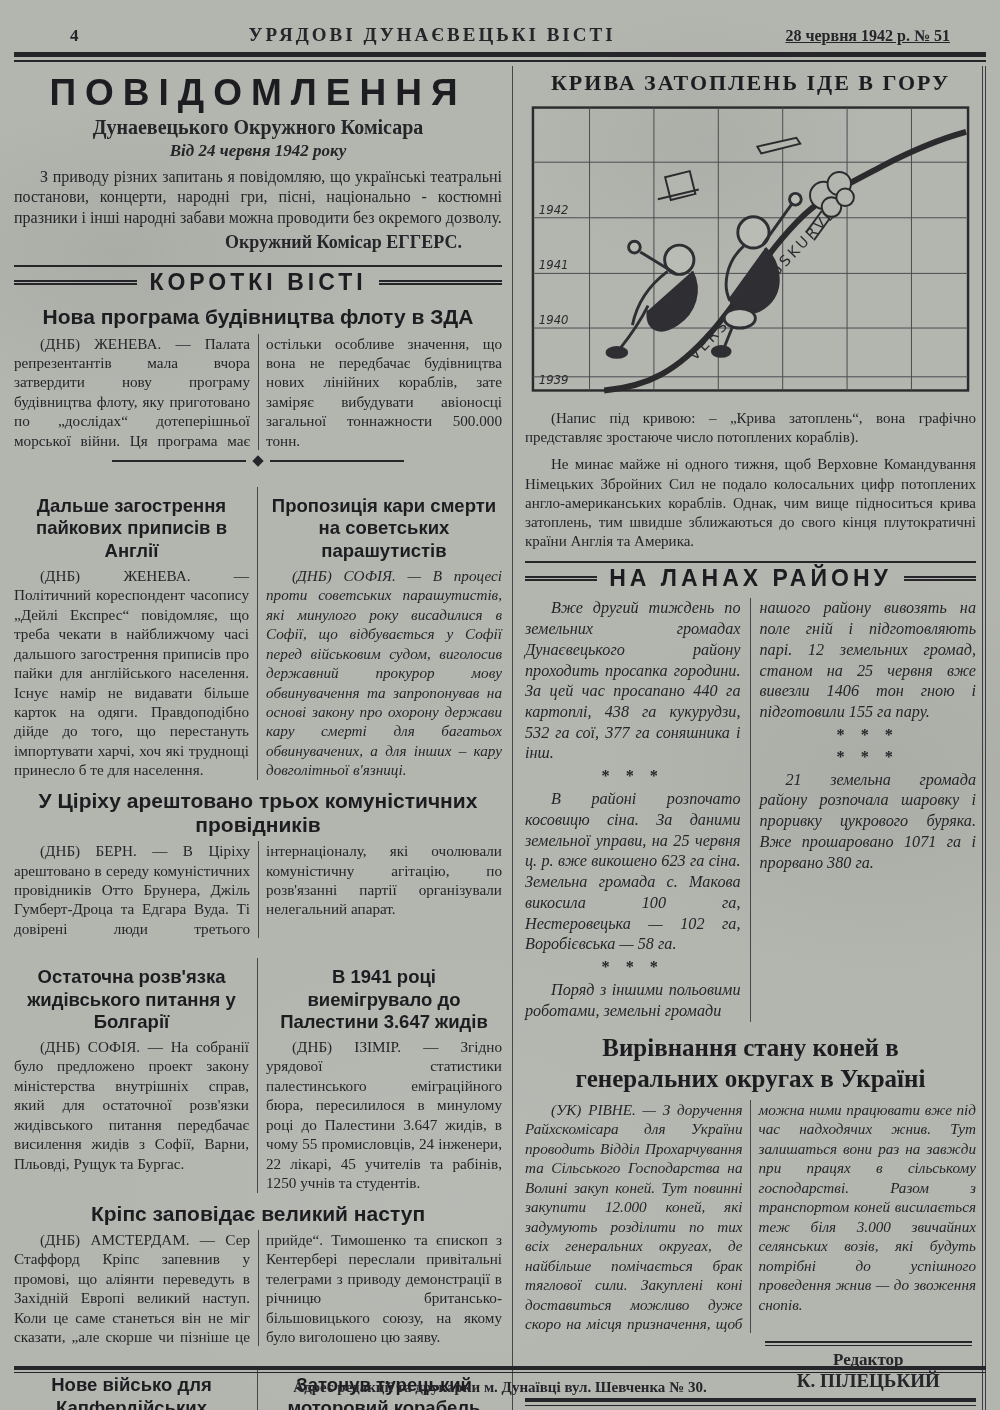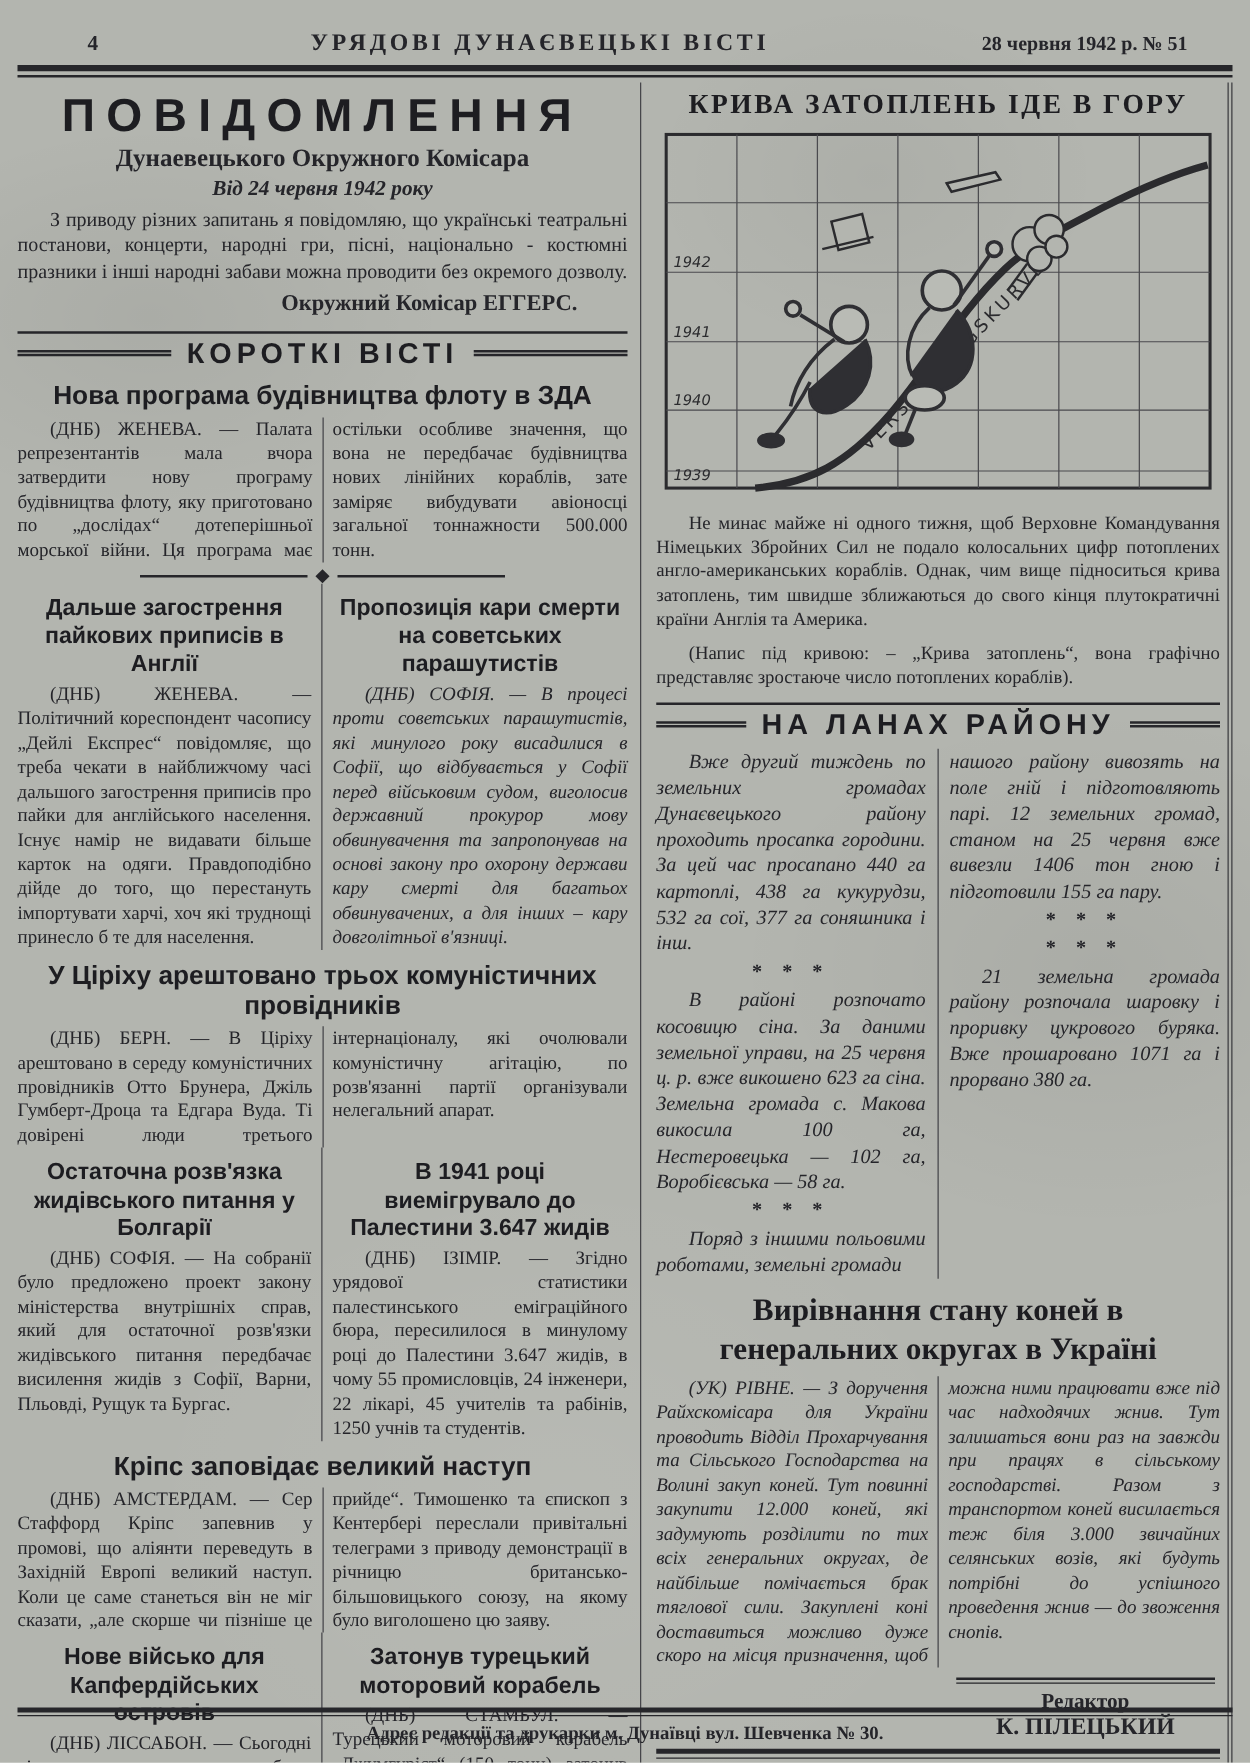--- a/index.html
+++ b/index.html
@@ -9,42 +9,42 @@
     background:
       radial-gradient(ellipse 340px 220px at 12% 18%, rgba(0,0,0,0.05), transparent 70%),
       radial-gradient(ellipse 420px 300px at 88% 55%, rgba(0,0,0,0.05), transparent 70%),
       radial-gradient(ellipse 500px 380px at 45% 85%, rgba(255,255,255,0.06), transparent 70%),
       radial-gradient(ellipse 260px 200px at 70% 10%, rgba(0,0,0,0.04), transparent 70%),
       #b3b5af;
   }
   .masthead{display:flex;align-items:baseline;padding:24px 50px 4px 70px;}
   .mast-page{font:700 17px "Liberation Serif",serif;}
   .mast-title{flex:1;text-align:center;font:700 19px "Liberation Serif",serif;letter-spacing:3px;}
-  .mast-date{font:700 16px "Liberation Serif",serif;white-space:nowrap;}
+  .mast-date{font:700 16px "Liberation Serif",serif;white-space:nowrap;text-decoration:underline;}
   .mast-rule{margin:2px 14px 0 14px;border-top:5px solid #26262a;border-bottom:2px solid #26262a;height:3px;}
   .cols{display:flex;padding:4px 14px 0 14px;}
   .col-left{width:488px;padding-right:10px;border-right:1px solid #46464a;}
   .col-right{flex:1;padding-left:12px;border-right:4px double #3c3c40;padding-right:6px;}
   p{margin:0;text-align:justify;line-height:1.28;}
   .ind{text-indent:26px;}
   .big-title{font:700 37px "Liberation Sans",sans-serif;letter-spacing:9px;text-align:center;margin-top:6px;color:#1d1d21;}
   .sub-title{font:700 20px "Liberation Serif",serif;text-align:center;margin-top:2px;}
   .date-line{font:italic 700 17px "Liberation Serif",serif;text-align:center;margin:2px 0 6px;}
   .body16{font-size:16px;}
   .body15{font-size:15.2px;}
   .sig{ text-align:right;font:700 18px "Liberation Serif",serif;padding:4px 40px 2px 0;}
   .boxhead{border-top:2px solid #26262a;padding-top:2px;margin-top:10px;}
   .boxhead-inner{display:flex;align-items:center;gap:12px;}
   .bh-line{flex:1;border-top:5px double #26262a;height:0;}
   .bh-title{font:700 23px "Liberation Sans",sans-serif;letter-spacing:4px;color:#1d1d21;white-space:nowrap;}
   .h2{font:700 21px "Liberation Sans",sans-serif;text-align:center;margin:9px 6px 4px;color:#1d1d21;line-height:1.15;}
   .h3{font:700 18.5px "Liberation Sans",sans-serif;text-align:center;margin:8px 4px 4px;color:#1d1d21;line-height:1.2;}
   .cols2{column-count:2;column-gap:16px;column-rule:1px solid #45454a;}
   .pair{display:flex;align-items:stretch;}
-  .pair>.half{width:50%;box-sizing:border-box;}
+  .pair>.half{width:50%;box-sizing:border-box;margin-top:20px;}
   .pair>.half:first-child{border-right:1px solid #45454a;padding-right:8px;}
   .pair>.half:last-child{padding-left:8px;}
   .divider{display:flex;align-items:center;justify-content:center;gap:8px;margin:7px auto 2px;width:60%;}
   .d-line{flex:1;border-top:2px solid #26262a;}
   .d-diamond{width:8px;height:8px;background:#26262a;transform:rotate(45deg);}
   .italic{font-style:italic;}
   .cartoon-title{font:700 22px "Liberation Serif",serif;text-align:center;letter-spacing:2px;margin:4px 0 6px;color:#1d1d21;}
   .cartoon-wrap{padding:0 6px;}
   .caption{font-size:15px;margin-top:8px;}
   .nl{display:flex;font-style:italic;font-size:16.2px;margin-top:6px;}
@@ -217,22 +217,22 @@
               <circle cx="316" cy="80" r="12"></circle>
               <circle cx="308" cy="104" r="10"></circle>
               <circle cx="322" cy="94" r="9"></circle>
               <line x1="282" y1="130" x2="298" y2="108"></line>
               <line x1="290" y1="138" x2="306" y2="116"></line>
             </g>
           </g>
         </svg>
       </div>
 
+      <p class="ind caption">(Напис під кривою: – „Крива затоплень“, вона графічно представляє зростаюче число потоплених кораблів).</p>
       <p class="ind caption">Не минає майже ні одного тижня, щоб Верховне Командування Німецьких Збройних Сил не подало колосальних цифр потоплених англо-американських кораблів. Однак, чим вище підноситься крива затоплень, тим швидше зближаються до свого кінця плутократичні країни Англія та Америка.</p>
-      <p class="ind caption">(Напис під кривою: – „Крива затоплень“, вона графічно представляє зростаюче число потоплених кораблів).</p>
 
       <div class="boxhead">
         <div class="boxhead-inner">
           <span class="bh-line"></span>
           <span class="bh-title">НА ЛАНАХ РАЙОНУ</span>
           <span class="bh-line"></span>
         </div>
       </div>
 
       <div class="nl">

